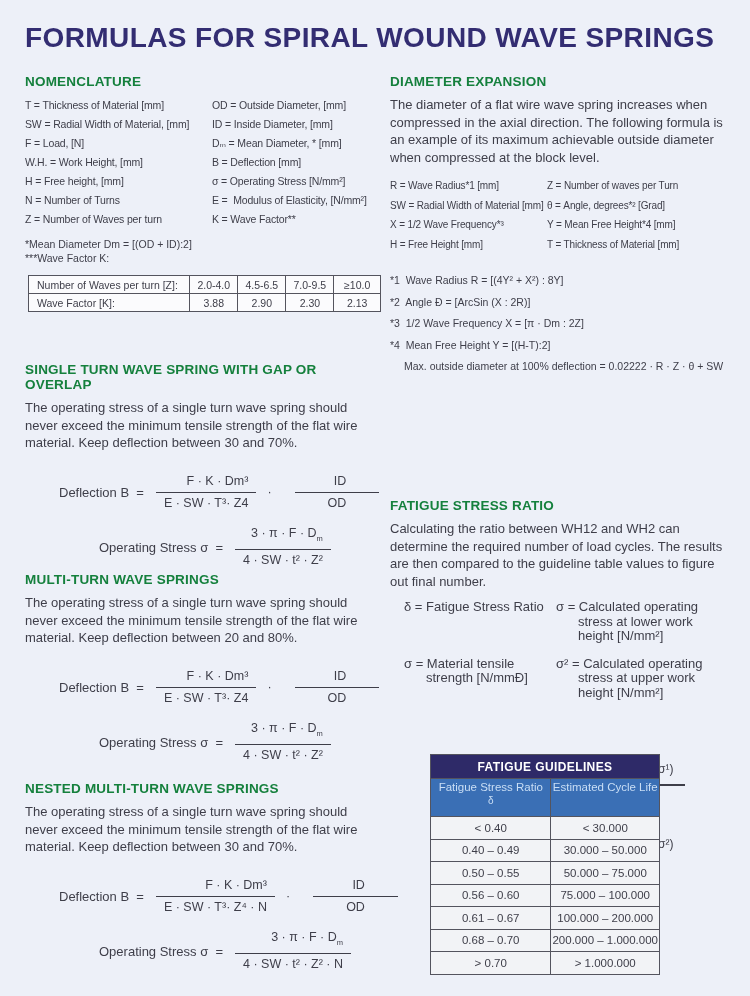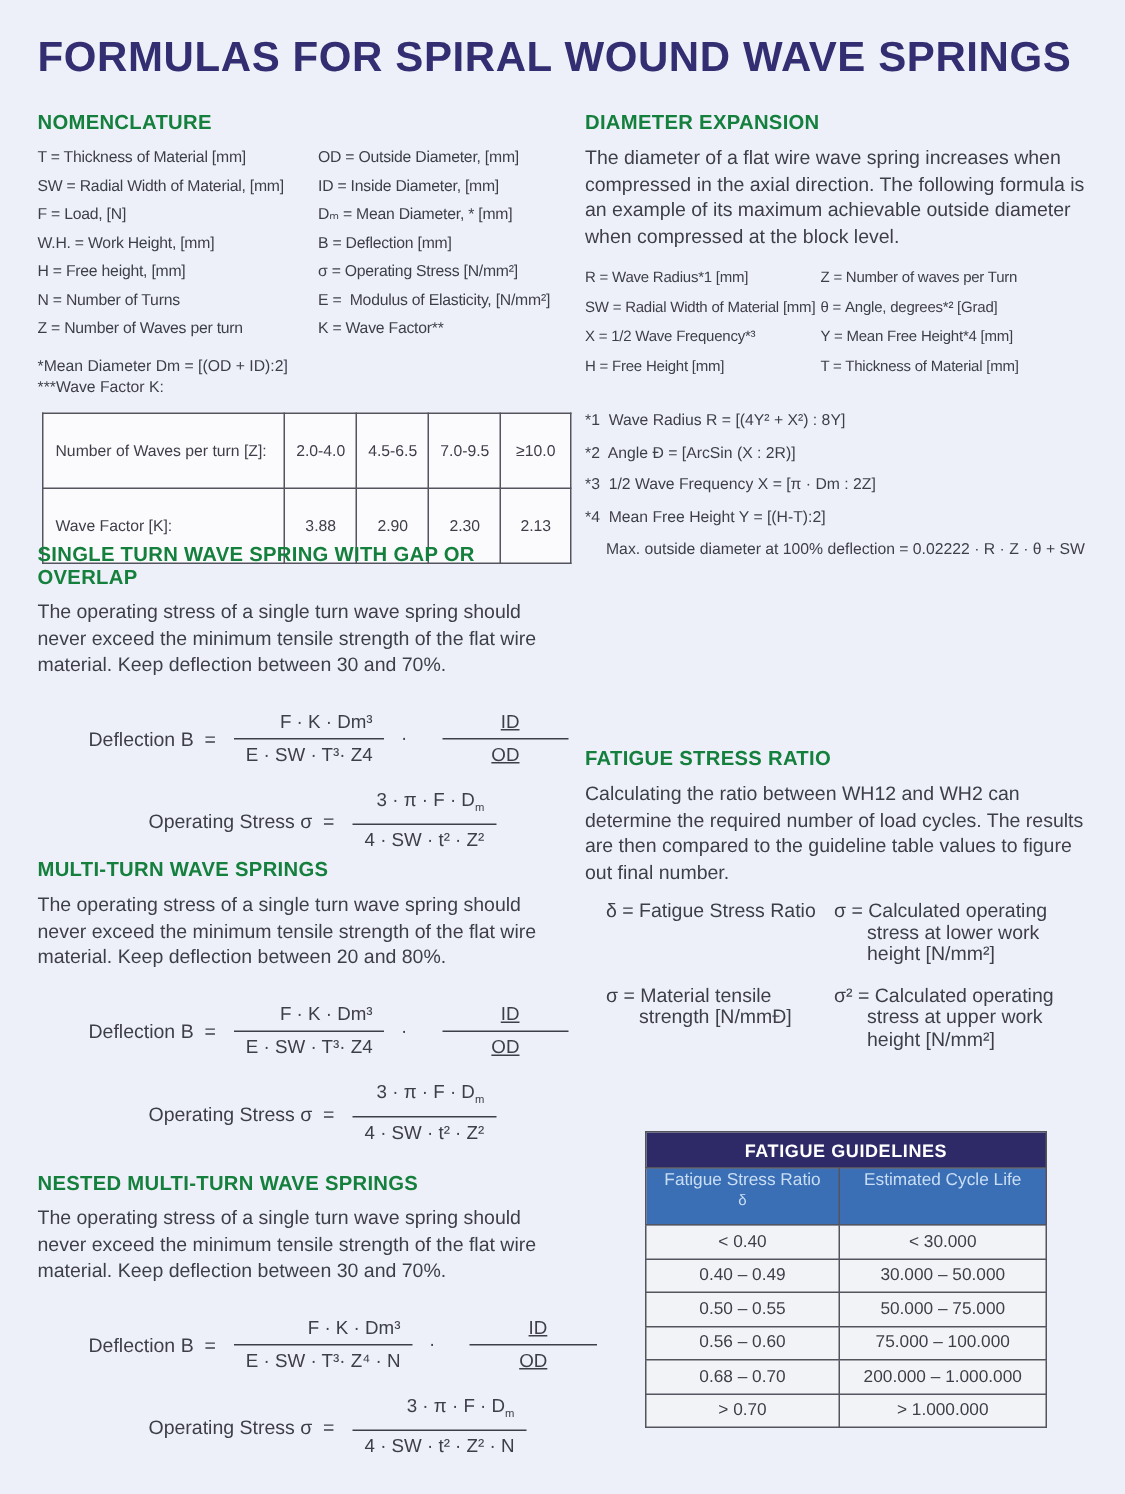--- a/index.html
+++ b/index.html
@@ -17,49 +17,49 @@
   .nomen-grid{grid-template-columns:187px 165px;}
   .diam-grid{grid-template-columns:157px 188px;}
   .def-line{font-size:10.5px;line-height:19px;white-space:pre;letter-spacing:-.15px;}
   .diam-grid .def-line{font-size:10px;line-height:19.5px;}
 
   .footnote{font-size:10.5px;line-height:13.5px;white-space:pre;}
   .footnotes{margin-top:9px;}
 
   
   .wave-table{border-collapse:collapse;margin-top:10px;margin-left:3px;background:#fbfbfd;}
-  .wave-table td{border:1px solid #54545e;font-size:10.5px;height:17px;text-align:center;padding:16px 2px;white-space:pre;}
+  .wave-table td{border:1px solid #54545e;font-size:10.5px;height:17px;text-align:center;padding:0 2px;white-space:pre;}
   .wave-table td.lbl{text-align:left;padding-left:8px;width:153px;}
   .wave-table td.val{width:46px;}
   .wave-table{border:1.5px solid #54545e;}
 
   
   .formula-row{display:flex;align-items:center;margin-top:15px;font-size:12.5px;}
   .f-label{white-space:pre;font-size:13px;}
   .f-dot{margin:0 11px;}
   .frac{display:inline-flex;flex-direction:column;align-items:flex-end;margin-left:12px;}
   .frac .num,.frac .den{padding:0 8px;white-space:pre;line-height:15px;}
   .frac .bar{align-self:stretch;height:1.5px;background:#3e3e49;margin:3px 0;}
-  .frac.wide .num,.frac.wide .den{padding:0 33px;text-decoration:underline;}
+  .frac.wide .num,.frac.wide .den{padding:0 33px;}
   sub.small{font-size:7.5px;}
 
   
   .notes{margin-top:16px;}
   .note-line{font-size:10.5px;line-height:21.5px;white-space:pre;}
   .max-note{font-size:10.5px;line-height:21.5px;white-space:pre;padding-left:14px;}
 
   
   .fatigue-grid{display:grid;grid-template-columns:152px 160px;row-gap:13px;padding-left:14px;margin-top:10px;}
   .fdef{font-size:13px;line-height:14.5px;padding-left:22px;text-indent:-22px;white-space:pre-wrap;}
 
   .fatigue-formula{margin-left:66px;margin-top:14px;}
   .fatigue-formula .frac .num,.fatigue-formula .frac .den{padding:0 12px;font-size:12px;margin-top:48px;}
 
   
-  .fg-table{position:absolute;left:430px;top:754px;width:268px;border-collapse:collapse;border:1.5px solid #54545e;}
+  .fg-table{position:absolute;left:430px;top:754px;width:230px;border-collapse:collapse;border:1.5px solid #54545e;}
   .fg-table th,.fg-table td{border:1px solid #54545e;}
   .fg-title{background:#2e2a68;color:#ffffff;font-size:12px;font-weight:bold;letter-spacing:.4px;text-align:center;height:21px;}
   .fg-head{background:#3a6fb5;color:#c9def5;font-size:11.5px;font-weight:normal;text-align:center;height:33px;line-height:13px;padding:2px 0;vertical-align:top;}
   .fg-head .sub-delta{display:block;font-size:10px;}
   .fg-cell{background:#f2f3f6;font-size:11.5px;text-align:center;height:19.5px;white-space:pre;}
   .fg-col1{width:128px;}
 </style>
 </head>
 <body>
 
@@ -258,20 +258,24 @@
     </tr>
     <tr>
       <td class="fg-cell">0.50 – 0.55</td>
       <td class="fg-cell">50.000 – 75.000</td>
     </tr>
     <tr>
       <td class="fg-cell">0.56 – 0.60</td>
       <td class="fg-cell">75.000 – 100.000</td>
     </tr>
     <tr>
+      <td class="fg-cell">0.61 – 0.67</td>
+      <td class="fg-cell">100.000 – 200.000</td>
+    </tr>
+    <tr>
       <td class="fg-cell">0.68 – 0.70</td>
       <td class="fg-cell">200.000 – 1.000.000</td>
     </tr>
     <tr>
       <td class="fg-cell">&gt; 0.70</td>
       <td class="fg-cell">&gt; 1.000.000</td>
     </tr>
   </tbody>
     </table>
 

